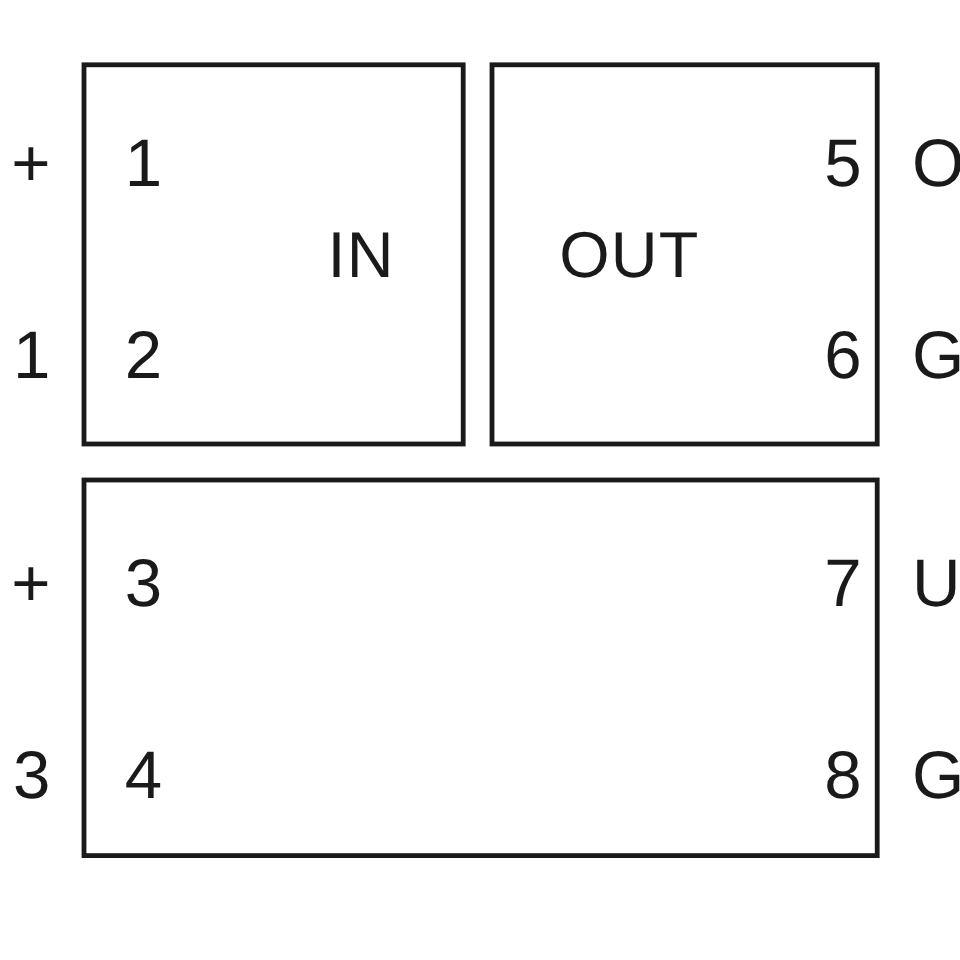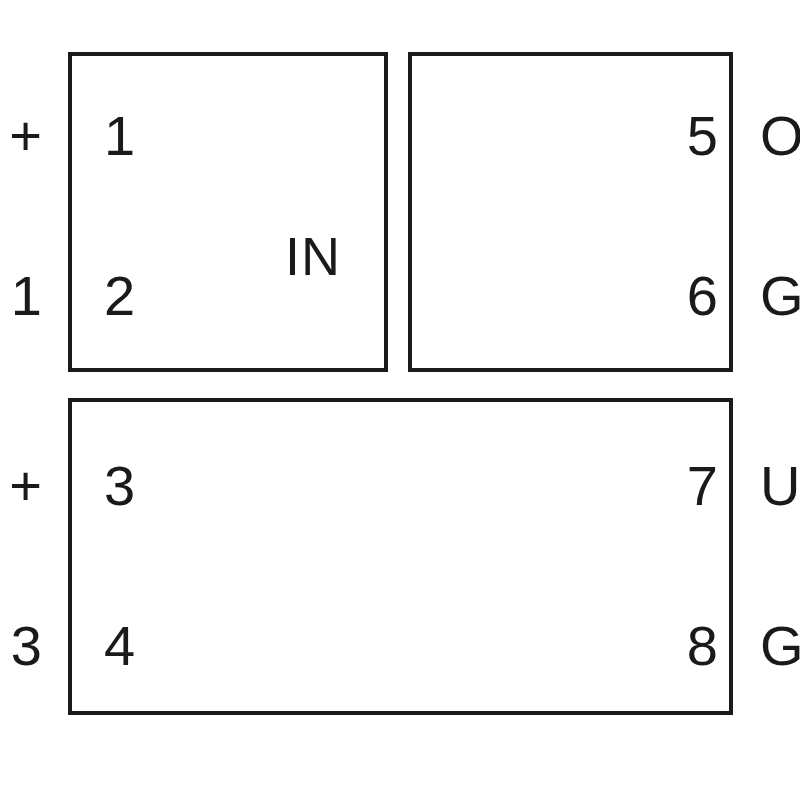--- a/index.html
+++ b/index.html
@@ -31,21 +31,21 @@
   
   .section-label {
     position: absolute;
     font-size: 54px;
     font-weight: 300;
     letter-spacing: 1px;
     line-height: 1;
     white-space: nowrap;
     color: #1a1a1a;
   }
-  #label-in    { left: 285px; top: 186px; margin-top: 43px; }
+  #label-in    { left: 273px; top: 186px; }
   #label-out   { left: 466px; top: 186px; }
   #label-power { left: 281px; top: 538px; }
 
   
   .pin-num {
     position: absolute;
     font-size: 56px;
     font-weight: 300;
     line-height: 1;
     color: #1a1a1a;
@@ -90,20 +90,21 @@
 <div id="stage">
 
   <div class="block" id="block-in"></div>
 
   <div class="block" id="block-out"></div>
 
   <div class="block" id="block-power"></div>
 
   <div class="section-label" id="label-in">IN</div>
 
+  <div class="section-label" id="label-out">OUT</div>
 
 
   <div class="pin-num pin-left" id="pin-1">1</div>
 
   <div class="pin-num pin-left" id="pin-2">2</div>
 
   <div class="pin-num pin-left" id="pin-3">3</div>
 
   <div class="pin-num pin-left" id="pin-4">4</div>
 

